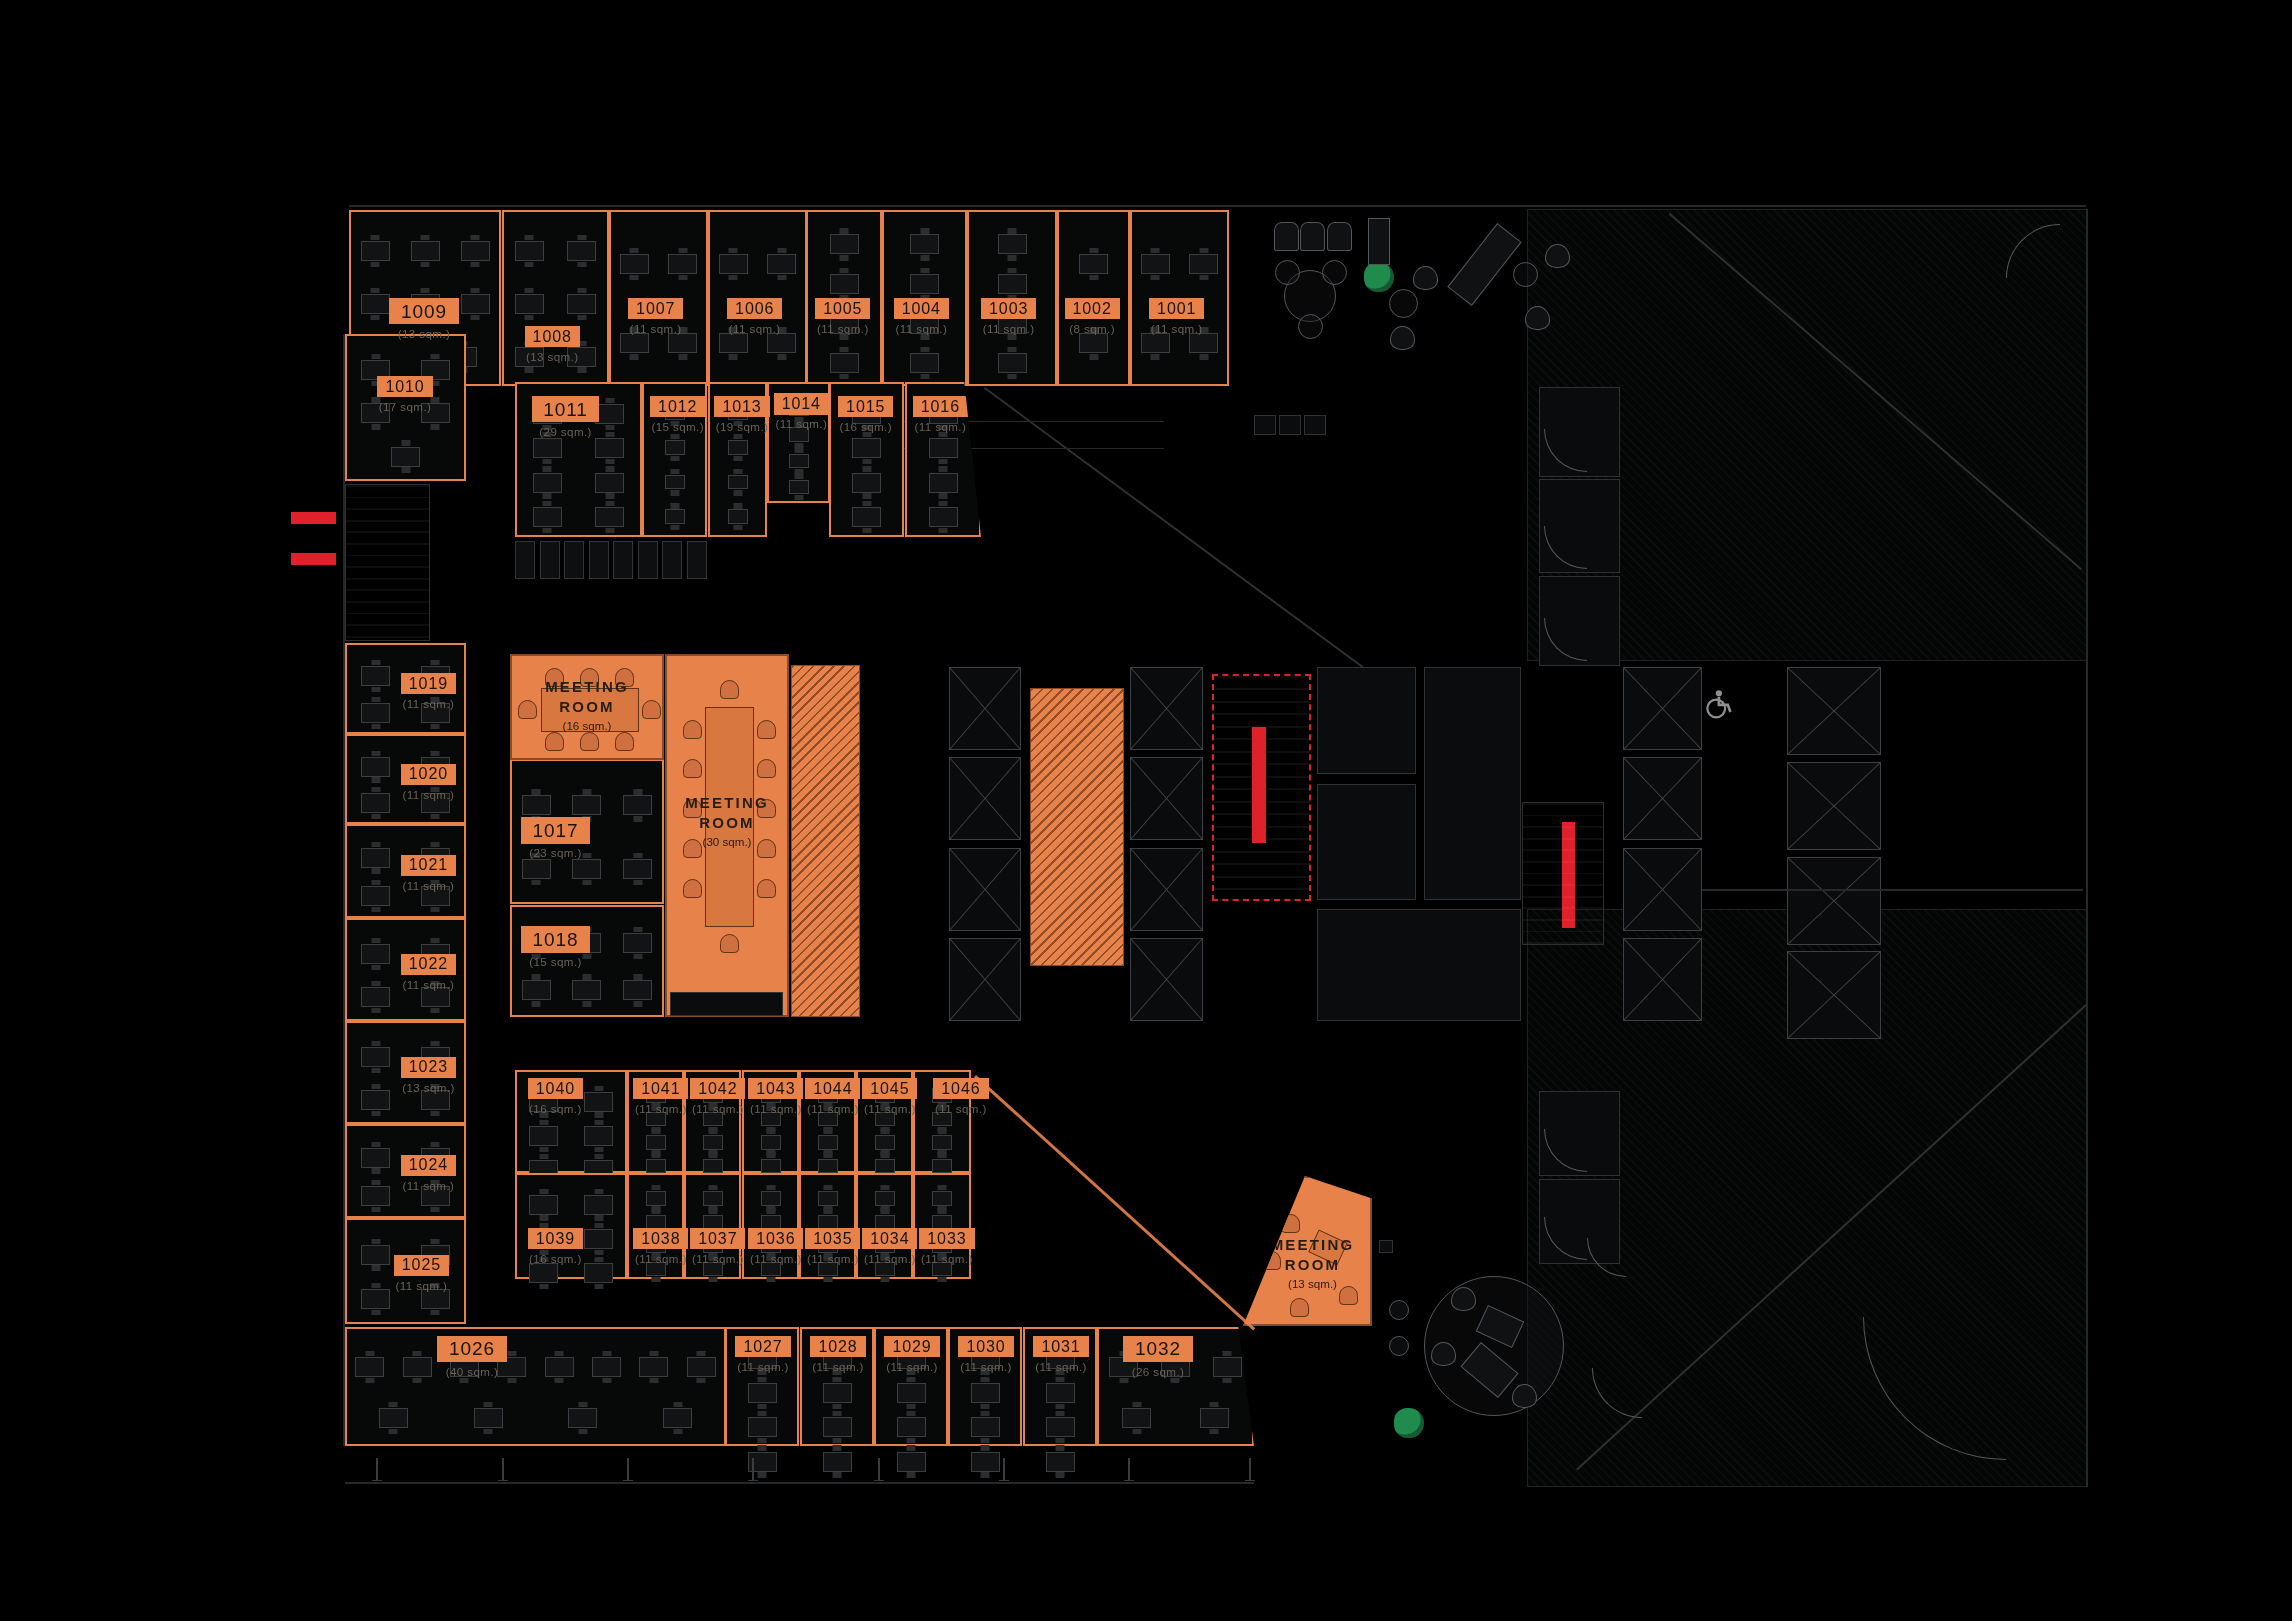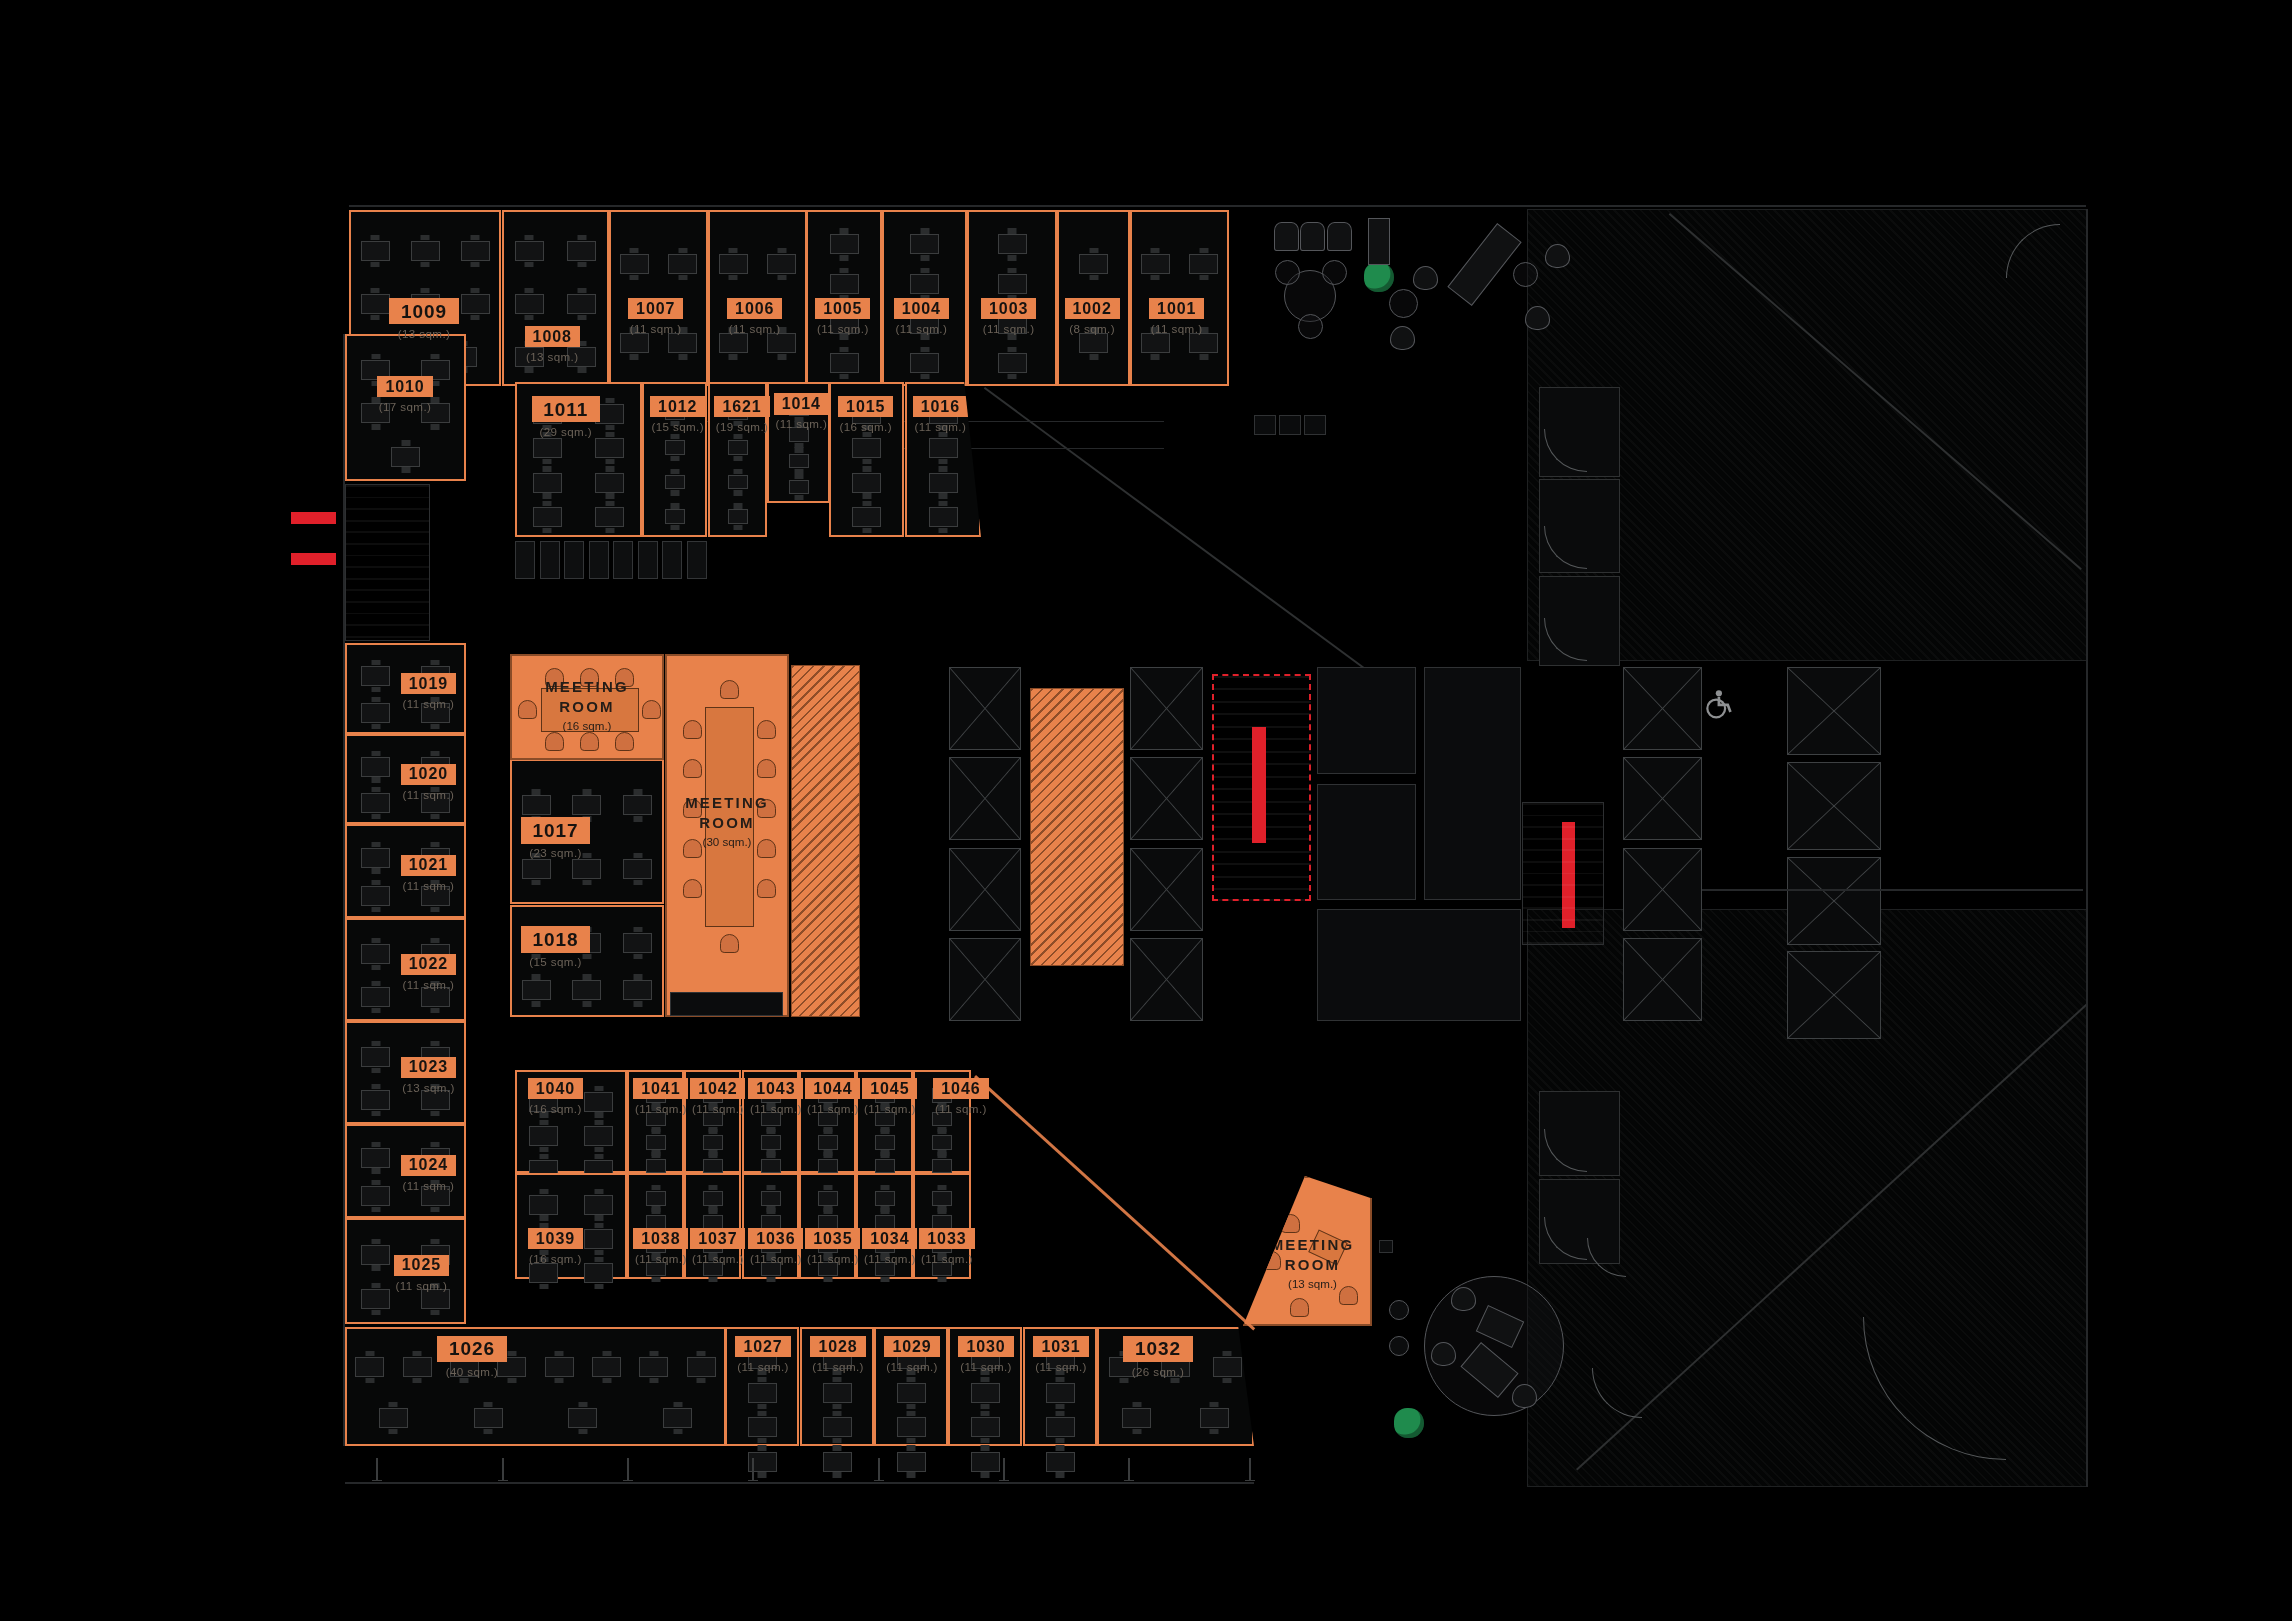--- a/index.html
+++ b/index.html
@@ -2,21 +2,21 @@
 <html style="font-size:14.3px"><head>
 <meta charset="utf-8">
 <style>
   html,body{margin:0;padding:0;background:#000;}
   body{width:2293px;height:1622px;position:relative;font-family:"Liberation Sans",sans-serif;}
   .plan{position:absolute;inset:0;overflow:hidden;background:#000;}
   .abs{position:absolute;}
   
   .room{position:absolute;background:#070808;border:2.7px solid #E8824B;box-sizing:border-box;}
   .lbl{position:absolute;z-index:5;text-align:center;transform:translate(-6%,0);}
-  .chip{display:inline-block;background:#E8824B;color:#171310;font-size:19px;font-weight:700;letter-spacing:0.9px;padding:3.6px 11.6px;line-height:1;}
+  .chip{display:inline-block;background:#E8824B;color:#171310;font-size:19px;font-weight:400;letter-spacing:0.9px;padding:3.6px 11.6px;line-height:1;}
   .chip.sm{font-size:16px;padding:2.7px 8px;}
   .area{font-size:11.6px;color:#6b6258;margin-top:2.7px;white-space:nowrap;letter-spacing:0.4px;}
   .desks{position:absolute;inset:19.7px 8px 8px 8px;display:flex;flex-wrap:wrap;gap:14.3px 18px;align-content:space-around;justify-content:space-around;pointer-events:none;}
   .dsk{width:27px;height:18px;background:#121314;border:0.9px solid #3b3d3e;position:relative;}
   .dsk::before,.dsk::after{content:"";position:absolute;width:9px;height:5.4px;background:#2b2d2e;left:50%;transform:translateX(-50%);}
   .dsk::before{top:-7.2px}.dsk::after{bottom:-7.2px}
   .small .dsk{width:18px;height:12.5px}
   .small .desks{gap:9px 10.7px;inset:16px 5.4px 5.4px 5.4px;}
   
   .mroom{position:absolute;background:#E8824B;box-sizing:border-box;border:2.7px solid #8a4c28;}
@@ -183,21 +183,21 @@
       </div>
       <div class="lbl" style="left: 10%; top: 8%; transform: none;"><div class="chip sm">1012</div><div class="area">(15 sqm.)</div></div>
     </div>
     <div class="room small" style="left: 708px; top: 382px; width: 59px; height: 155px;">
       <div class="desks">
         <div class="dsk"></div>
         <div class="dsk"></div>
         <div class="dsk"></div>
         <div class="dsk"></div>
       </div>
-      <div class="lbl" style="left: 8%; top: 8%; transform: none;"><div class="chip sm">1621</div><div class="area">(19 sqm.)</div></div>
+      <div class="lbl" style="left: 8%; top: 8%; transform: none;"><div class="chip sm">1013</div><div class="area">(19 sqm.)</div></div>
     </div>
     <div class="room small" style="left: 767px; top: 382px; width: 63px; height: 121px;">
       <div class="desks">
         <div class="dsk"></div>
         <div class="dsk"></div>
         <div class="dsk"></div>
         <div class="dsk"></div>
       </div>
       <div class="lbl" style="left: 8%; top: 8%; transform: none;"><div class="chip sm">1014</div><div class="area">(11 sqm.)</div></div>
     </div>

